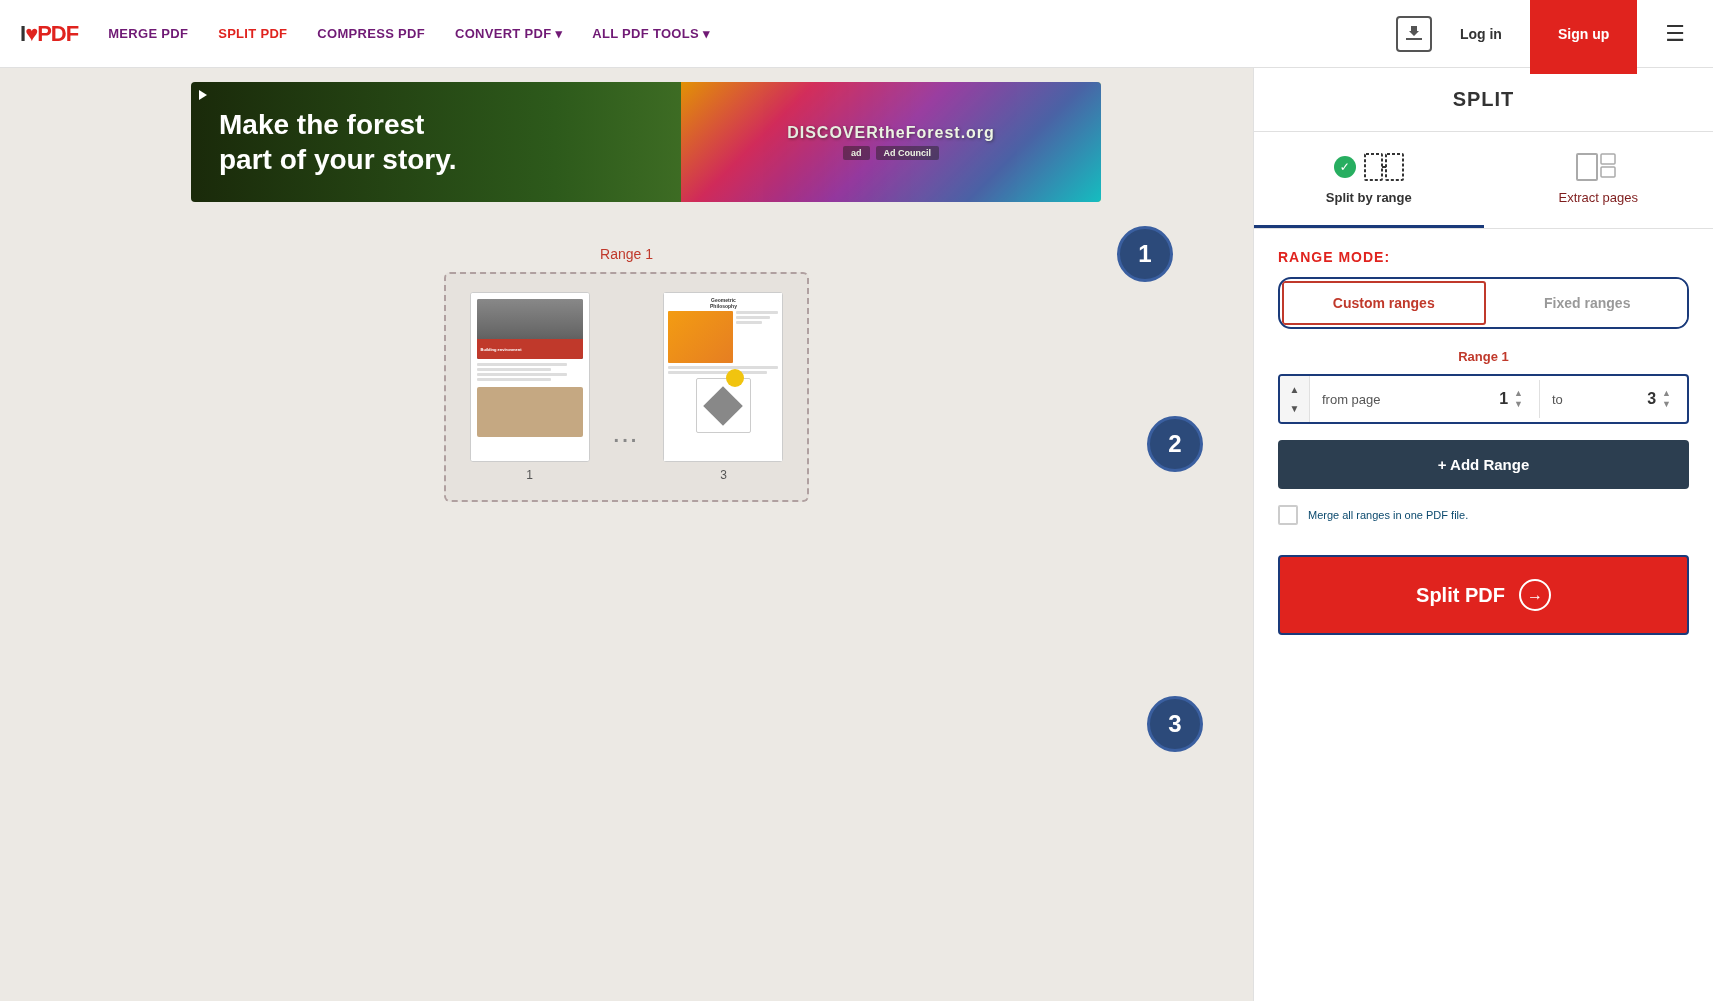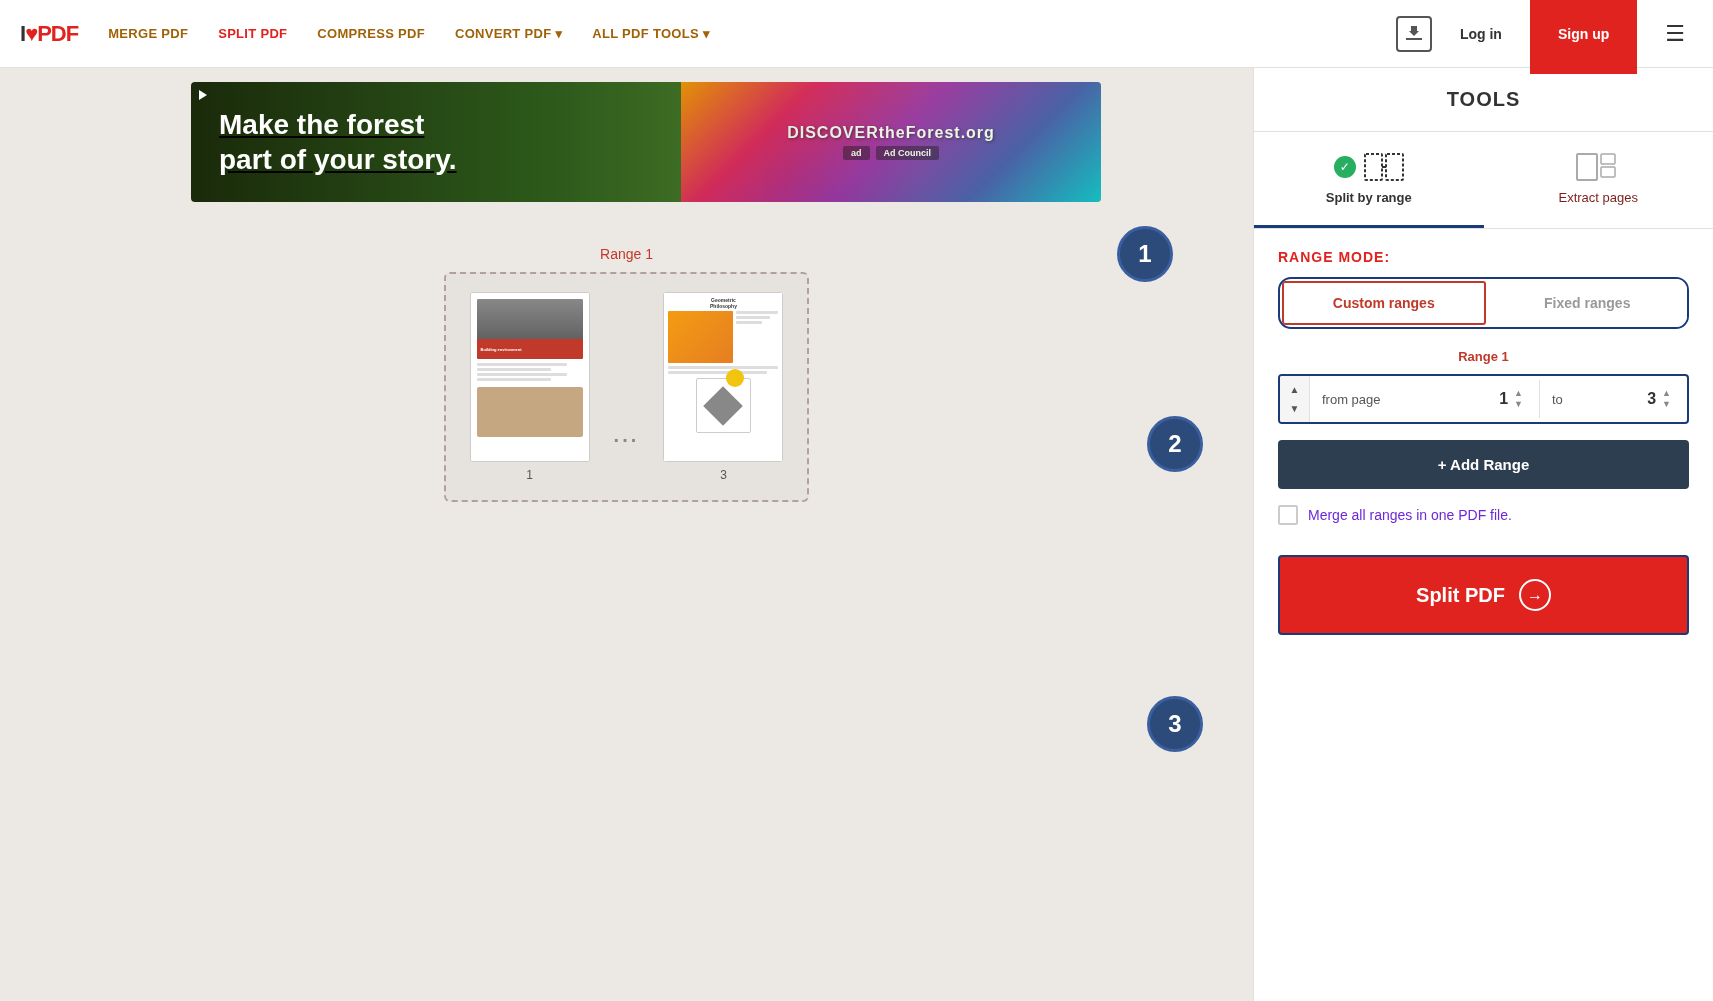--- a/index.html
+++ b/index.html
@@ -9,21 +9,21 @@
     .header {
       display: flex; align-items: center; background: #fff;
       height: 68px; padding: 0 20px; border-bottom: 1px solid #e0e0e0;
       position: relative; z-index: 10;
     }
     .logo { display: flex; align-items: center; margin-right: 30px; text-decoration: none; }
     .logo-text { font-size: 22px; font-weight: 900; color: #333; letter-spacing: -1px; }
     .logo-heart { color: #e0231e; font-size: 22px; }
     .logo-pdf { color: #e0231e; font-size: 22px; font-weight: 900; }
     .nav { display: flex; align-items: center; gap: 30px; flex: 1; }
-    .nav-item { font-size: 13px; font-weight: 600; color: #a16207; text-decoration: none; cursor: pointer; letter-spacing: 0.3px; }
+    .nav-item { font-size: 13px; font-weight: 600; color: #701a75; text-decoration: none; cursor: pointer; letter-spacing: 0.3px; }
     .nav-item.active { color: #e0231e; }
     .nav-item-dropdown { display: flex; align-items: center; gap: 4px; }
     .header-right { display: flex; align-items: center; gap: 14px; margin-left: auto; }
     .download-btn { display: flex; flex-direction: column; align-items: center; cursor: pointer; }
     .download-icon { width: 36px; height: 36px; border: 2px solid #555; border-radius: 4px; display: flex; align-items: center; justify-content: center; font-size: 18px; color: #555; }
     .login-btn { font-size: 14px; font-weight: 600; color: #333; cursor: pointer; padding: 8px 14px; }
     .signup-btn { background: #e0231e; color: #fff; font-size: 14px; font-weight: 700; padding: 12px 28px; border: none; cursor: pointer; height: 80px; }
     .menu-btn { font-size: 22px; cursor: pointer; color: #333; padding: 8px; margin-left: 6px; }
 
     
@@ -90,26 +90,26 @@
     .spin-btns { display: flex; flex-direction: column; }
     .spin-btn { background: none; border: none; cursor: pointer; font-size: 9px; color: #888; padding: 1px 4px; line-height: 1; }
     .range-to { display: flex; align-items: center; padding: 8px 12px; gap: 6px; flex: 0.6; }
     .range-to-label { font-size: 13px; color: #555; }
     .range-to-val { display: flex; align-items: center; margin-left: auto; gap: 2px; }
 
     .add-range-btn { width: 100%; background: #2c3e50; color: #fff; border: none; padding: 16px; font-size: 15px; font-weight: 600; cursor: pointer; border-radius: 4px; display: flex; align-items: center; justify-content: center; gap: 10px; margin-bottom: 16px; }
 
     .merge-check { display: flex; align-items: center; gap: 10px; margin-bottom: 30px; }
     .merge-checkbox { width: 20px; height: 20px; border: 2px solid #ccc; border-radius: 2px; cursor: pointer; background: #fff; }
-    .merge-label { font-size: 14px; color: #6d28d9; }
+    .merge-label { font-size: 11px; color: #0c4a6e; }
 
     .split-pdf-btn { width: 100%; background: #e0231e; color: #fff; border: 2px solid #1a3a7a; padding: 22px; font-size: 20px; font-weight: 700; cursor: pointer; border-radius: 4px; display: flex; align-items: center; justify-content: center; gap: 14px; }
     .split-btn-circle { width: 32px; height: 32px; border-radius: 50%; border: 2px solid #fff; display: flex; align-items: center; justify-content: center; font-size: 16px; }
 
-    .ad-banner-container { position: relative; width: 871px; margin: 14px auto; text-decoration: underline; }
+    .ad-banner-container { position: relative; width: 871px; margin: 14px auto; }
     .ad-banner-real { width: 910px; height: 120px; border-radius: 4px; overflow: hidden; background: linear-gradient(to right, #1a2a0a 0%, #2d5a1b 40%, #4a7a2a 65%, #8bc34a 80%); display: flex; align-items: center; position: relative; }
     .ad-left { z-index: 2; padding: 0 28px; }
     .ad-main-text { color: #fff; font-size: 28px; font-weight: 900; line-height: 1.25; }
     .ad-right-section { position: absolute; right: 0; top: 0; height: 100%; width: 420px; overflow: hidden; }
     .ad-colorful { width: 100%; height: 100%; background: linear-gradient(135deg, #ff9800 0%, #e91e63 25%, #9c27b0 50%, #3f51b5 75%, #00bcd4 100%); opacity: 0.85; display: flex; align-items: center; justify-content: center; flex-direction: column; gap: 4px; }
     .ad-discover-text { color: #fff; font-size: 16px; font-weight: 800; letter-spacing: 1px; text-shadow: 1px 1px 3px rgba(0,0,0,0.5); }
     .ad-badges { display: flex; gap: 6px; }
     .ad-badge-item { background: rgba(0,0,0,0.4); color: #fff; font-size: 9px; font-weight: 700; padding: 2px 8px; border-radius: 2px; }
     .ad-play-indicator { position: absolute; top: 8px; left: 8px; color: #fff; font-size: 11px; display: flex; align-items: center; gap: 4px; }
     .play-triangle { width: 0; height: 0; border-top: 5px solid transparent; border-bottom: 5px solid transparent; border-left: 8px solid #fff; }
@@ -246,21 +246,21 @@
             </div>
             <div class="page-number">3</div>
           </div>
         </div>
       </div>
 
     </div>
   </div>
 
   <div class="right-panel">
-    <div class="split-header">TOOLS</div>
+    <div class="split-header">SPLIT</div>
 
     <div class="split-mode-tabs">
       <div class="split-tab active">
         <div style="display:flex;align-items:center;gap:8px;margin-bottom:8px;">
           <div class="check-badge">✓</div>
           <svg width="40" height="30" viewBox="0 0 40 30">
             <rect x="1" y="2" width="17" height="26" rx="1" fill="none" stroke="#333" stroke-width="2" stroke-dasharray="3,2"></rect>
             <rect x="22" y="2" width="17" height="26" rx="1" fill="none" stroke="#333" stroke-width="2" stroke-dasharray="3,2"></rect>
             <line x1="18" y1="15" x2="22" y2="15" stroke="#333" stroke-width="2"></line>
           </svg>

